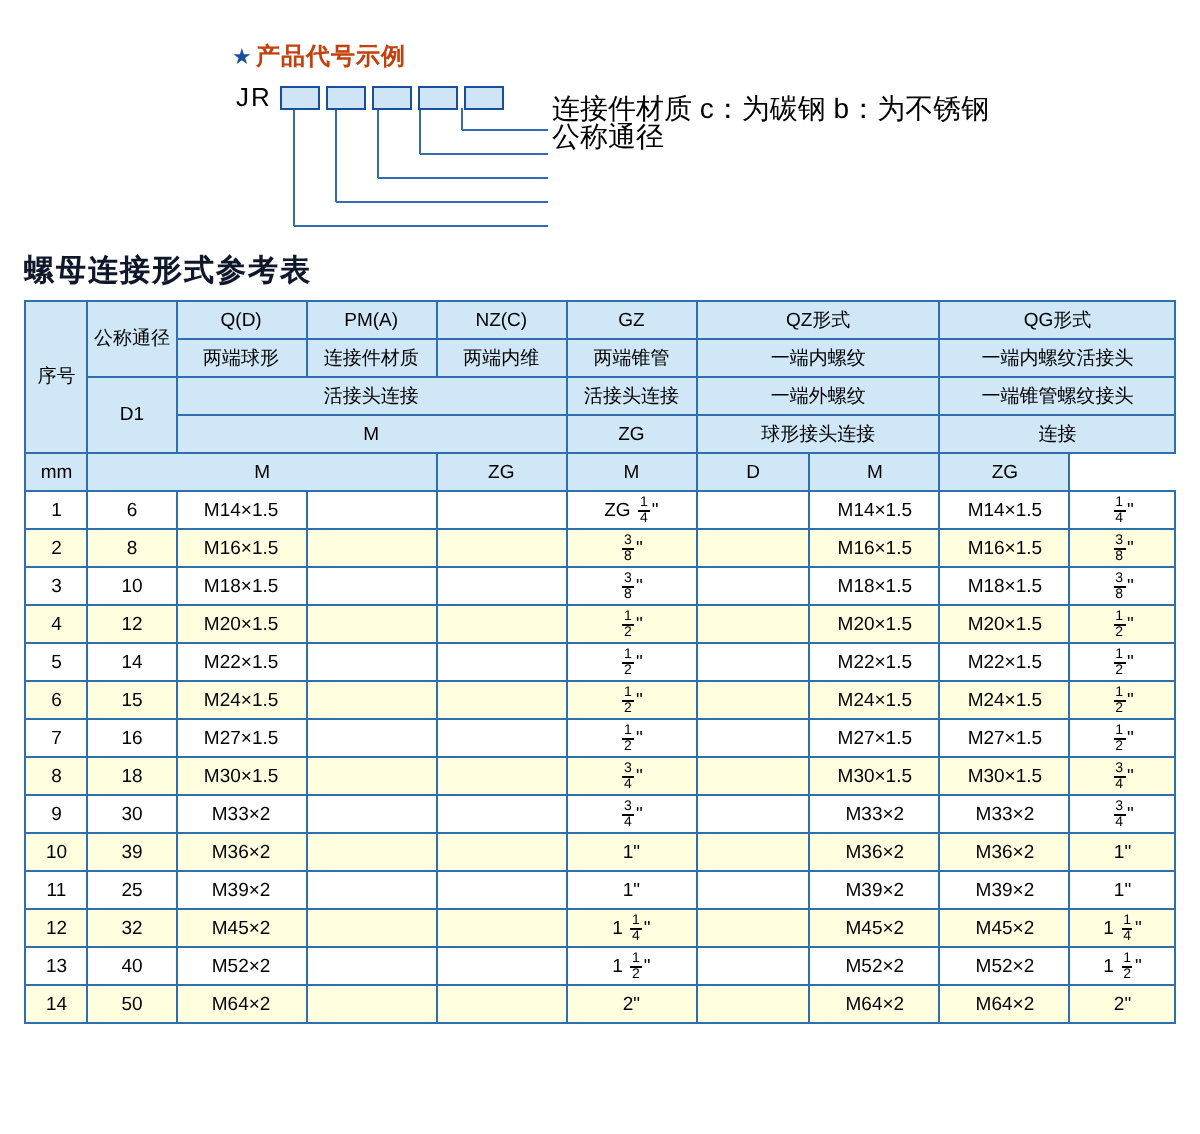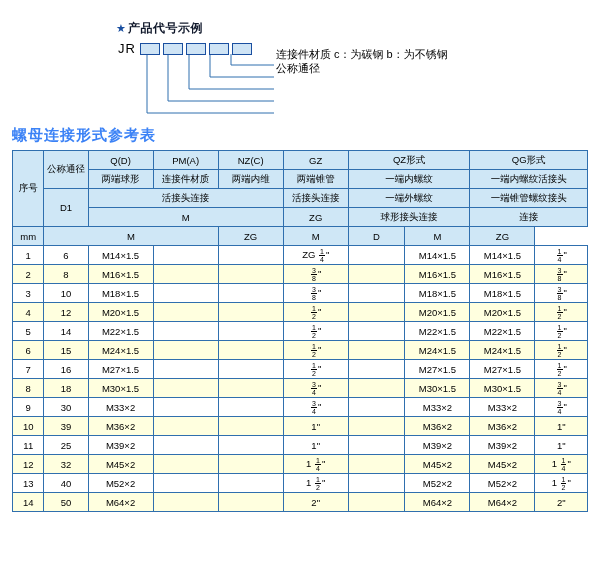--- a/index.html
+++ b/index.html
@@ -11,40 +11,40 @@
     position:relative;
     overflow:hidden;
   }
   
   .diagram{position:relative;height:122px;}
   .star{
     position:absolute;left:116px;top:22px;color:#1a4fa0;font-size:11px;
   }
   .dtitle{
     position:absolute;left:128px;top:20px;
-    font-size:12px;font-weight:bold;color:#0f172a;
+    font-size:12px;font-weight:bold;color:#c2410c;
     letter-spacing:0.5px;
   }
   .jr{
     position:absolute;left:118px;top:41px;
     font-size:13px;letter-spacing:1px;
   }
   .boxrow{position:absolute;left:140px;top:43px;}
   .boxrow span{
     display:inline-block;width:18px;height:10px;
     border:1px solid #1a4fa0;background:#cfe4f5;margin-right:3px;
     vertical-align:top;
   }
-  .legend{position:absolute;left:276px;top:48px;font-size:11px;line-height:13.5px;}
+  .legend{position:absolute;left:276px;top:48px;font-size:14px;line-height:13.5px;}
   .legend div{white-space:nowrap;}
   .lines{position:absolute;left:0;top:0;}
   
   .ttl{
     position:absolute;left:12px;top:126px;
-    font-size:15px;font-weight:bold;color:#3b82f6;letter-spacing:1px;
+    font-size:15px;font-weight:bold;color:#0f172a;letter-spacing:1px;
   }
   
   table.main{
     position:absolute;left:12px;top:150px;
     border-collapse:collapse;
     width:576px;
     font-size:9.5px;
     table-layout:fixed;
   }
   table.main td,table.main th{

